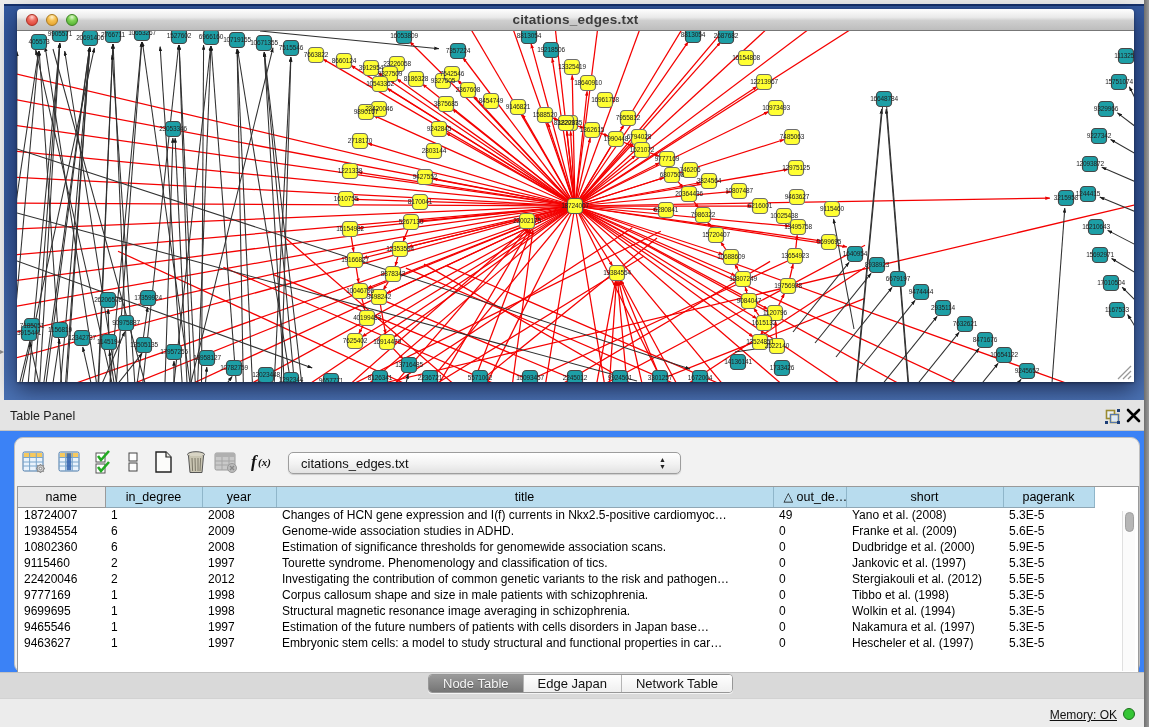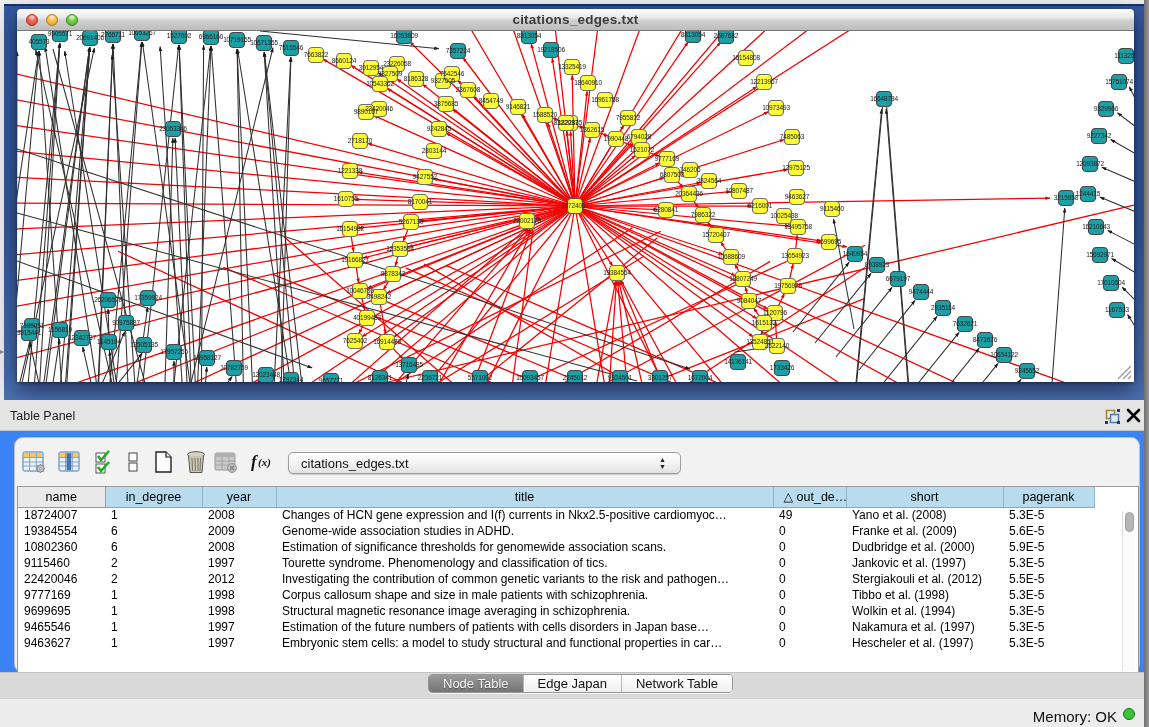--- a/index.html
+++ b/index.html
@@ -55,21 +55,21 @@
 .seg { position:absolute; left:428px; top:1px; height:19px; display:flex; border:1px solid #979797;
   border-radius:4px; overflow:hidden; background:#fff; box-shadow:0 1px 0 rgba(255,255,255,.7); }
 .seg div { padding:0 14px; font-size:13px; line-height:18px; color:#111;
   background:linear-gradient(180deg,#ffffff,#efefef); border-right:1px solid #b5b5b5; }
 .seg div:last-child { border-right:0; }
 .seg div.on { background:linear-gradient(180deg,#9a9a9a,#757575); color:#f5f5f5;
   text-shadow:0 1px 1px rgba(0,0,0,.35); }
 
 
 .status { position:absolute; left:0; top:298px; width:1149px; height:29px; background:#ececec; border-top:1px solid #d2d2d2; }
-.mem { position:absolute; right:32px; top:9px; font-size:15px; color:#111; }
+.mem { position:absolute; right:32px; top:9px; font-size:12px; color:#111;text-decoration:underline; }
 .dot { position:absolute; right:14px; top:9px; width:12px; height:12px; border-radius:50%;
   background:#35c535; border:1.5px solid #1d6e1d; }
 </style>
 </head>
 <body>
 <div class="stage">
   <div class="netarea">
     <div class="bluezone"></div>
     <div class="leftnib">▸</div>
     <div class="netwin">

